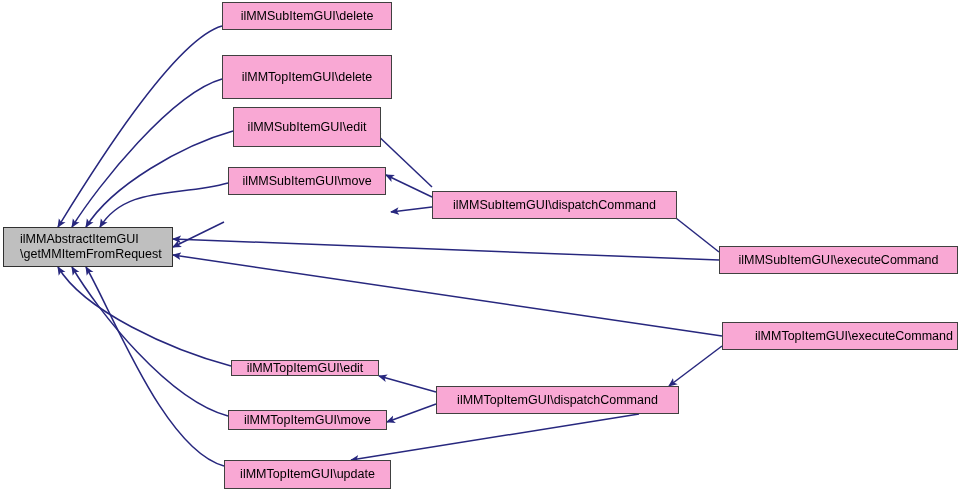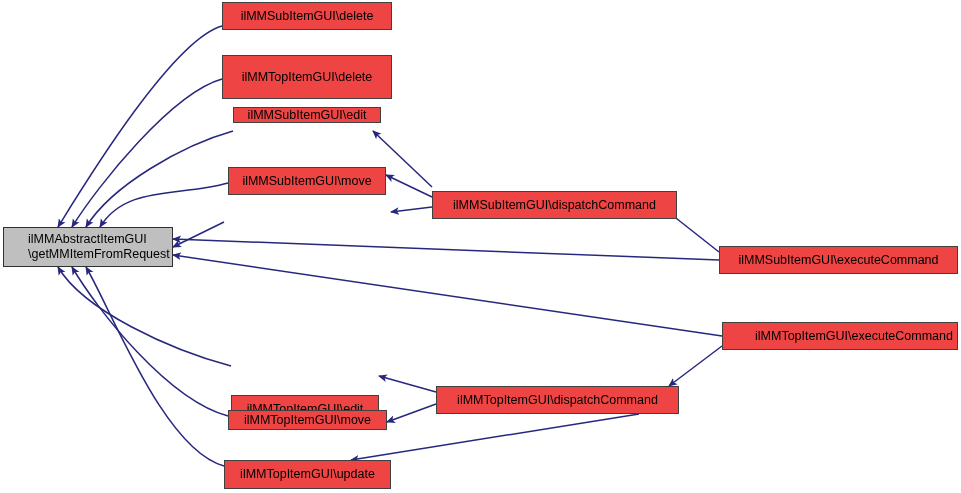--- a/index.html
+++ b/index.html
@@ -20,37 +20,37 @@
     left: 0;
     top: 0;
     width: 961px;
     height: 493px;
     pointer-events: none;
   }
   .node {
     position: absolute;
     box-sizing: border-box;
     border: 1px solid #404040;
-    background: #ef4444;
+    background: #f9a8d4;
     color: #000000;
     font-size: 12.5px;
     line-height: 1.18;
     display: flex;
     align-items: center;
     justify-content: center;
     text-align: left;
     white-space: pre;
     z-index: 2;
   }
   .node.root {
     background: #bfbfbf;
     border: 1px solid #303030;
     flex-direction: column;
     align-items: flex-start;
-    padding-left: 24px;
+    padding-left: 16px;
     justify-content: center;
     text-align: left;
   }
   .node.root .line {
     display: block;
     width: 100%;
   }
 </style>
 </head>
 <body>
@@ -85,23 +85,23 @@
       </g>
   </svg>
 
   <div class="node root" id="node-root" style="left: 3px; top: 227px; width: 170px; height: 40px;">
     <span class="line">ilMMAbstractItemGUI</span>
     <span class="line">\getMMItemFromRequest</span>
   </div>
 
   <div class="node" id="node-sub_delete" style="left: 222px; top: 2px; width: 170px; height: 28px;">ilMMSubItemGUI\delete</div>
   <div class="node" id="node-top_delete" style="left: 222px; top: 55px; width: 170px; height: 44px;">ilMMTopItemGUI\delete</div>
-  <div class="node" id="node-sub_edit" style="left: 233px; top: 107px; width: 148px; height: 16px;">ilMMSubItemGUI\edit</div>
+  <div class="node" id="node-sub_edit" style="left: 233px; top: 107px; width: 148px; height: 40px;">ilMMSubItemGUI\edit</div>
   <div class="node" id="node-sub_move" style="left: 228px; top: 159px; width: 158px; height: 28px; margin-top: 8px;">ilMMSubItemGUI\move</div>
   <div class="node" id="node-sub_dispatch" style="left: 432px; top: 183px; width: 245px; height: 28px; margin-top: 8px;">ilMMSubItemGUI\dispatchCommand</div>
   <div class="node" id="node-sub_execute" style="left: 719px; top: 246px; width: 239px; height: 28px;">ilMMSubItemGUI\executeCommand</div>
   <div class="node" id="node-top_execute" style="left: 722px; top: 322px; width: 236px; height: 28px; padding-left: 28px;">ilMMTopItemGUI\executeCommand</div>
-  <div class="node" id="node-top_edit" style="left: 231px; top: 360px; width: 148px; height: 28px; margin-top: 35px;">ilMMTopItemGUI\edit</div>
+  <div class="node" id="node-top_edit" style="left: 231px; top: 360px; width: 148px; height: 16px;">ilMMTopItemGUI\edit</div>
   <div class="node" id="node-top_move" style="left: 228px; top: 410px; width: 159px; height: 20px;">ilMMTopItemGUI\move</div>
   <div class="node" id="node-top_update" style="left: 224px; top: 460px; width: 167px; height: 29px;">ilMMTopItemGUI\update</div>
   <div class="node" id="node-top_dispatch" style="left: 436px; top: 386px; width: 243px; height: 28px;">ilMMTopItemGUI\dispatchCommand</div>
 
 </div>
 
 </body></html>

